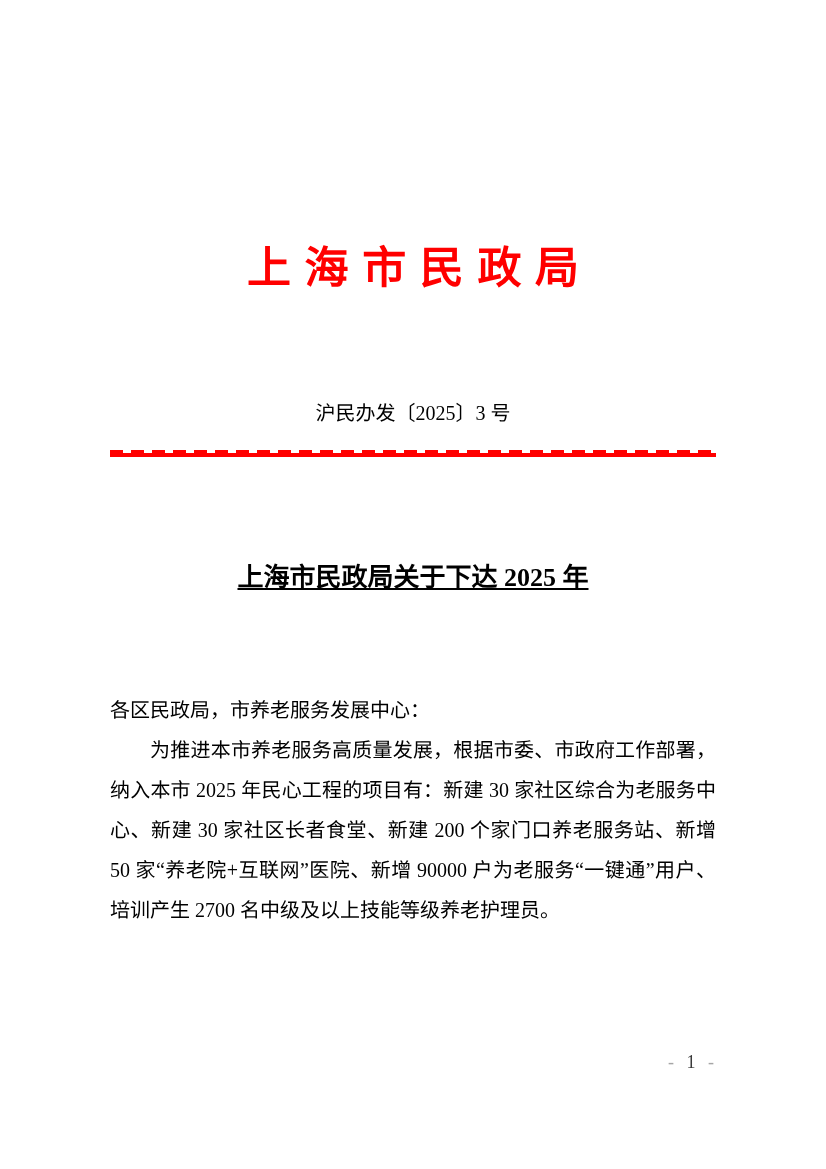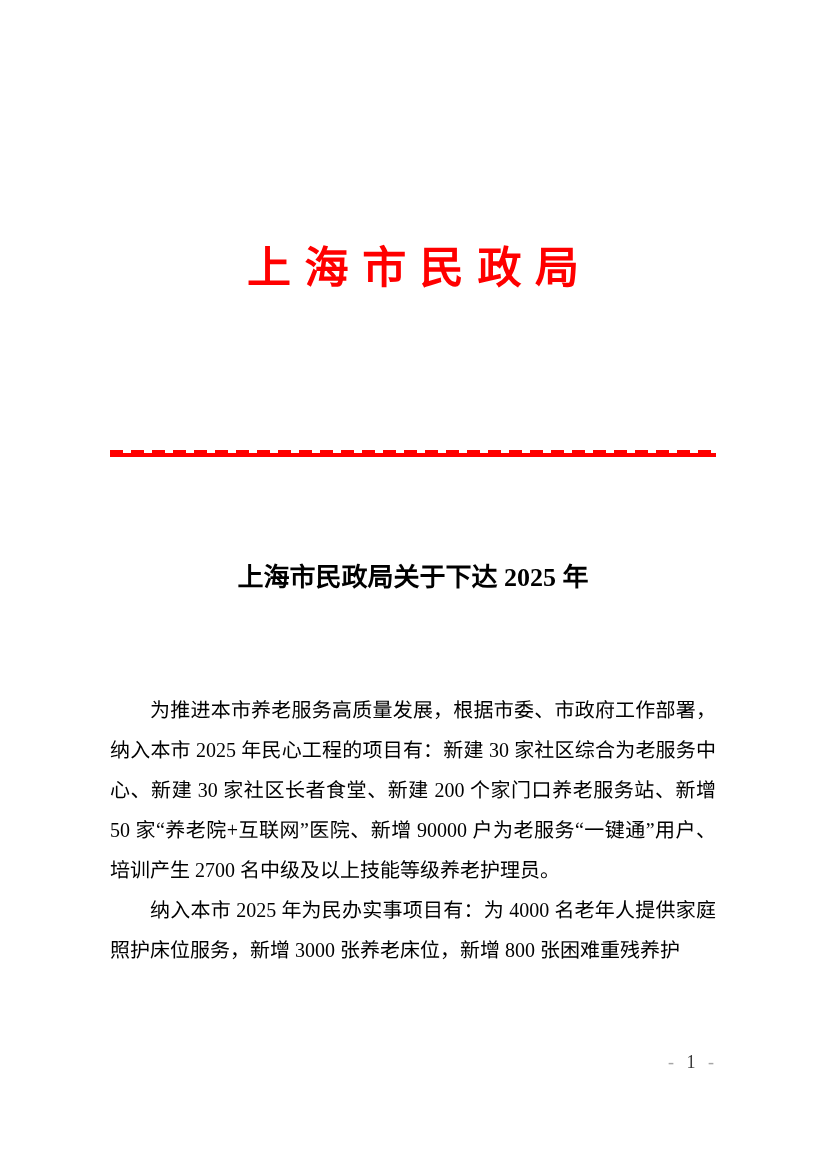--- a/index.html
+++ b/index.html
@@ -66,20 +66,21 @@
   .doc-title {
     position: absolute;
     top: 552px;
     left: 0;
     width: 100%;
     text-align: center;
     font-weight: bold;
     font-size: 26px;
     line-height: 52px;
     color: #000000;
+    text-decoration: underline;
   }
 
   
   .body-text {
     position: absolute;
     top: 690px;
     left: 110px;
     width: 606px;
     font-size: 20px;
     line-height: 40px;
@@ -111,33 +112,34 @@
     padding: 0 4px;
   }
 </style>
 </head>
 <body>
 
 <div class="page">
 
   <div class="agency-header">上海市民政局</div>
 
+  <div class="doc-number">沪民办发〔2025〕3 号</div>
 
   <div class="red-rule">
     <div class="red-rule-dashes"></div>
     <div class="red-rule-solid"></div>
   </div>
 
   <div class="doc-title">
     <div>上海市民政局关于下达 2025 年</div>
   </div>
 
   <div class="body-text">
+    <p>各区民政局，市养老服务发展中心：</p>
     <p class="indent">为推进本市养老服务高质量发展，根据市委、市政府工作部署，纳入本市 2025 年民心工程的项目有：新建 30 家社区综合为老服务中心、新建 30 家社区长者食堂、新建 200 个家门口养老服务站、新增 50 家“养老院+互联网”医院、新增 90000 户为老服务“一键通”用户、培训产生 2700 名中级及以上技能等级养老护理员。</p>
-    <p class="indent">纳入本市 2025 年为民办实事项目有：为 4000 名老年人提供家庭照护床位服务，新增 3000 张养老床位，新增 800 张困难重残养护</p>
   </div>
 
   <div class="page-number">
     <span class="dash">-</span>
     <span class="num">1</span>
     <span class="dash">-</span>
   </div>
 
 </div>
 

